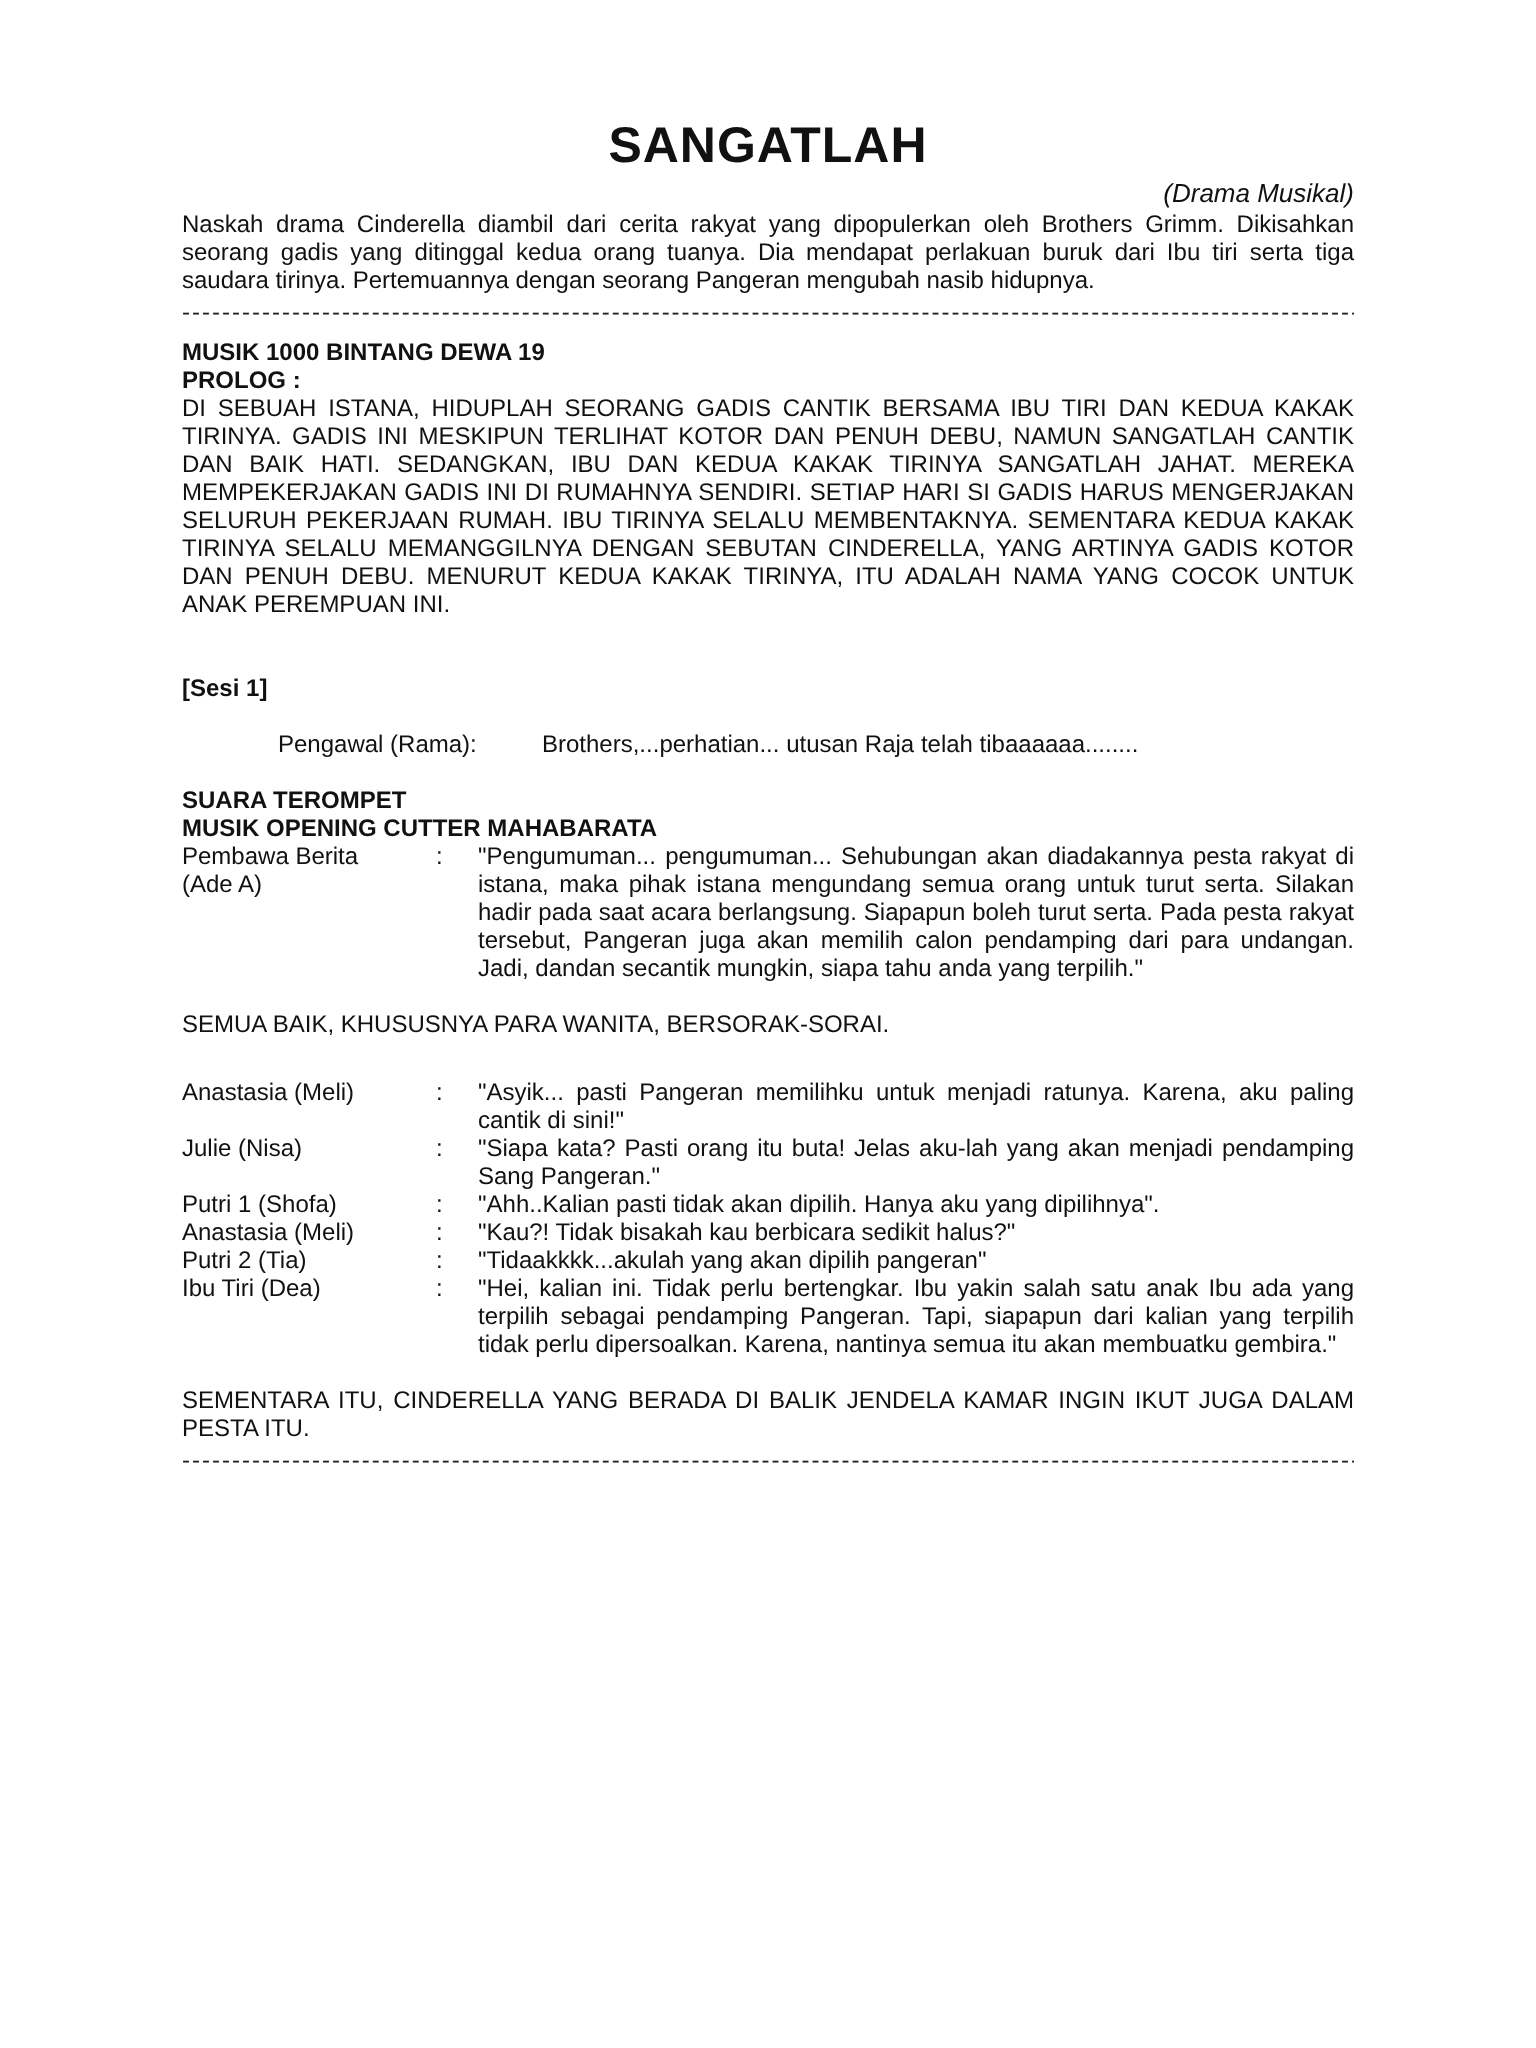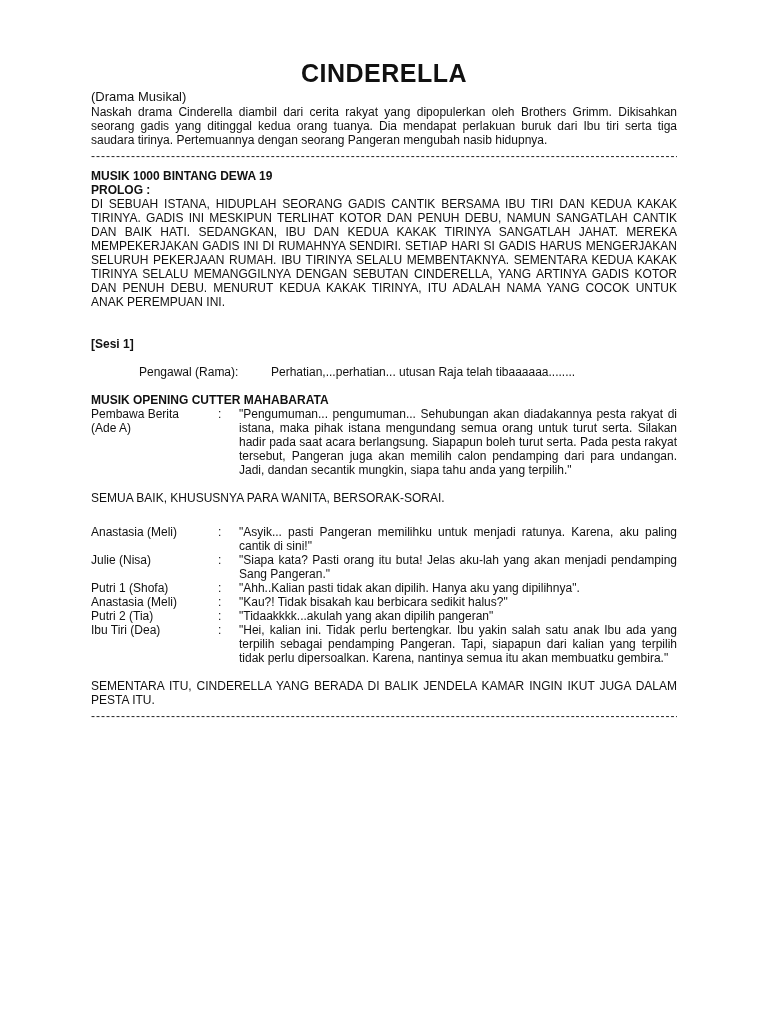--- a/index.html
+++ b/index.html
@@ -18,23 +18,24 @@
   }
   .title {
     margin: 0;
     text-align: center;
     font-size: 25px;
     line-height: 30px;
     font-weight: bold;
     letter-spacing: 0.5px;
   }
   .subtitle {
-    text-align: left;
+    text-align: right;
     font-size: 13px;
     line-height: 17px;
+    font-style: italic;
   }
   .para {
     margin: 0;
     text-align: justify;
   }
   .intro { }
   .sep {
     margin-top: 2px;
     white-space: nowrap;
     overflow: hidden;
@@ -55,43 +56,44 @@
   .speaker-text { flex: 1; text-align: justify; }
   .crowd { margin-top: 14px; }
   .dialogues { margin-top: 20px; }
   .closing { margin-top: 14px; }
 </style>
 </head>
 <body>
 
 <div class="page">
 
-  <h1 class="title">CINDERELLA</h1>
+  <h1 class="title">SANGATLAH</h1>
   <div class="subtitle">(Drama Musikal)</div>
 
   <p class="para intro">Naskah drama Cinderella diambil dari cerita rakyat yang dipopulerkan oleh Brothers Grimm. Dikisahkan seorang gadis yang ditinggal kedua orang tuanya. Dia mendapat perlakuan buruk dari Ibu tiri serta tiga saudara tirinya. Pertemuannya dengan seorang Pangeran mengubah nasib hidupnya.</p>
 
   <div class="sep">--------------------------------------------------------------------------------------------------------------------------------------------------------------------</div>
 
   <div class="block-musik">
     <div class="h">MUSIK 1000 BINTANG DEWA 19</div>
     <div class="h">PROLOG :</div>
     <p class="para">DI SEBUAH ISTANA, HIDUPLAH SEORANG GADIS CANTIK BERSAMA IBU TIRI DAN KEDUA KAKAK TIRINYA. GADIS INI MESKIPUN TERLIHAT KOTOR DAN PENUH DEBU, NAMUN SANGATLAH CANTIK DAN BAIK HATI. SEDANGKAN, IBU DAN KEDUA KAKAK TIRINYA SANGATLAH JAHAT. MEREKA MEMPEKERJAKAN GADIS INI DI RUMAHNYA SENDIRI. SETIAP HARI SI GADIS HARUS MENGERJAKAN SELURUH PEKERJAAN RUMAH. IBU TIRINYA SELALU MEMBENTAKNYA. SEMENTARA KEDUA KAKAK TIRINYA SELALU MEMANGGILNYA DENGAN SEBUTAN CINDERELLA, YANG ARTINYA GADIS KOTOR DAN PENUH DEBU. MENURUT KEDUA KAKAK TIRINYA, ITU ADALAH NAMA YANG COCOK UNTUK ANAK PEREMPUAN INI.</p>
   </div>
 
   <div class="block-sesi">
     <div class="h">[Sesi 1]</div>
   </div>
 
   <div class="row row-pengawal">
     <div class="pengawal-name">Pengawal (Rama):</div>
-    <div class="pengawal-text">Perhatian,...perhatian... utusan Raja telah tibaaaaaa........</div>
+    <div class="pengawal-text">Brothers,...perhatian... utusan Raja telah tibaaaaaa........</div>
   </div>
 
   <div class="block-suara">
+    <div class="h">SUARA TEROMPET</div>
     <div class="h">MUSIK OPENING CUTTER MAHABARATA</div>
   </div>
 
   <div class="row">
     <div class="speaker-name">
       <div>Pembawa Berita</div>
       <div>(Ade A)</div>
     </div>
     <div class="speaker-colon">:</div>
     <div class="speaker-text">"Pengumuman... pengumuman... Sehubungan akan diadakannya pesta rakyat di istana, maka pihak istana mengundang semua orang untuk turut serta. Silakan hadir pada saat acara berlangsung. Siapapun boleh turut serta. Pada pesta rakyat tersebut, Pangeran juga akan memilih calon pendamping dari para undangan. Jadi, dandan secantik mungkin, siapa tahu anda yang terpilih."</div>

